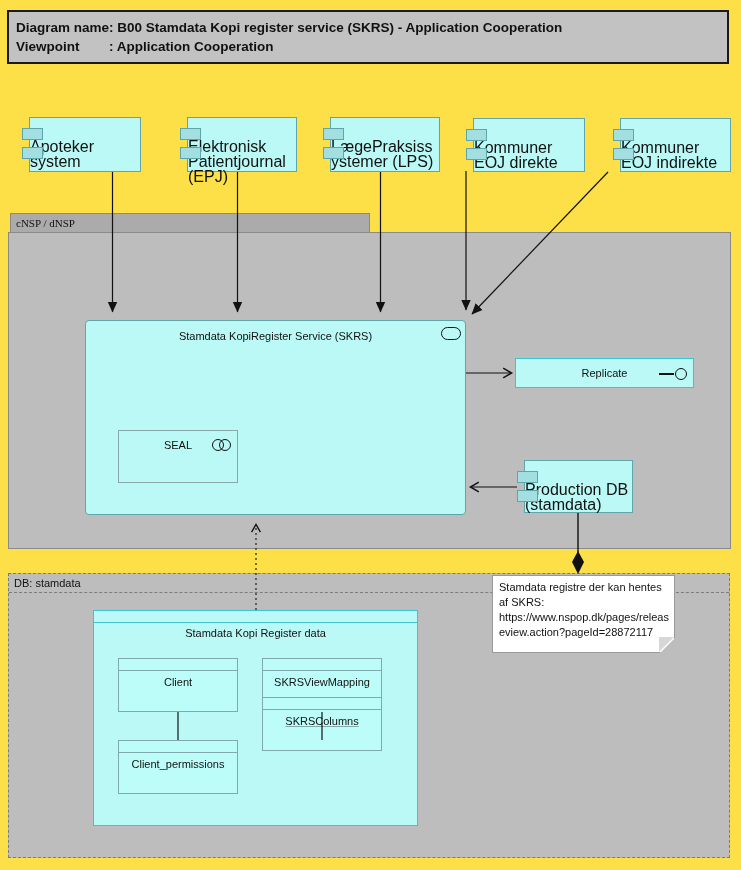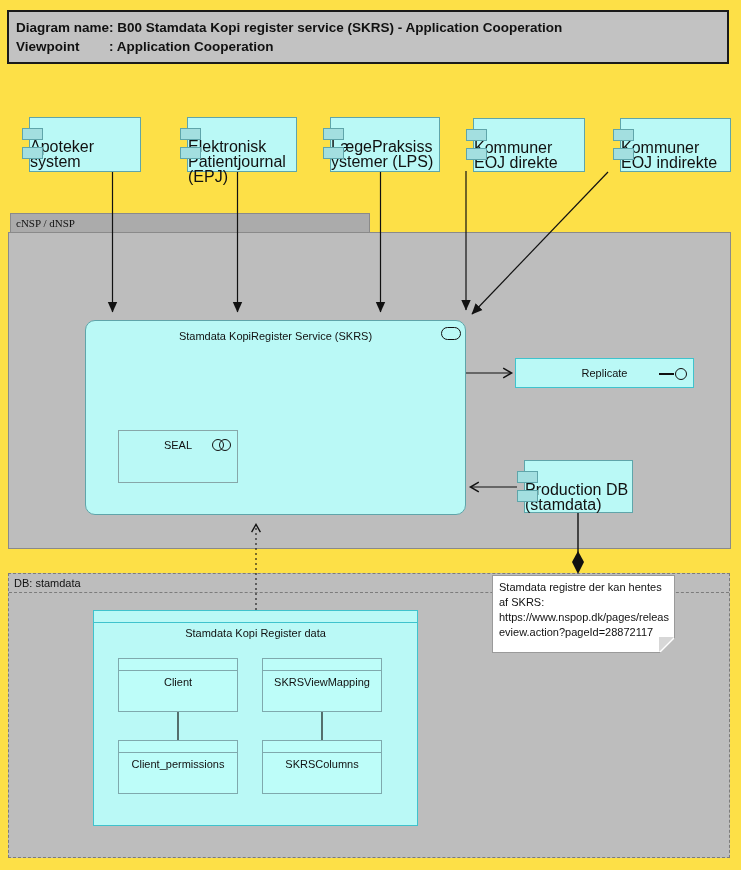--- a/index.html
+++ b/index.html
@@ -25,21 +25,21 @@
     height:19px;border-bottom:1px dashed #7c7c7c;font-size:11px;padding:3px 0 0 5px;box-sizing:border-box;
   }
   
   .cyan{background:#baf9f6;border:1px solid #5fa5aa;box-sizing:border-box;position:absolute;}
   .comp{text-align:left;font-size:16px;line-height:15px;padding-top:21px;overflow-wrap:anywhere;}
   .port{
     position:absolute;left:-8px;width:21px;height:12px;
     background:#a3dfe0;border:1px solid #5fa5aa;box-sizing:border-box;
   }
   .port.p1{top:10px;} .port.p2{top:29px;}
-  .skrs{border-radius:10px;text-align:center;font-size:11px;padding-top:9px;}
+  .skrs{border-radius:4px;text-align:center;font-size:11px;padding-top:9px;}
   .oval-icon{
     position:absolute;top:6px;right:4px;width:18px;height:11px;
     border:1.6px solid #111;border-radius:7px;background:transparent;
   }
   .seal-box{background:transparent;border:1px solid #87a7a9;text-align:center;font-size:11px;padding-top:8px;}
   .circles-icon{position:absolute;top:8px;right:3px;width:22px;height:13px;}
   .circles-icon i{position:absolute;top:0;width:12px;height:12px;border:1.3px solid #111;border-radius:50%;box-sizing:border-box;display:block;}
   .circles-icon i.c1{left:0;} .circles-icon i.c2{left:7px;}
   .replicate{border-color:#3fc3cd;font-size:11px;text-align:center;padding-top:8px;}
   .lollipop-icon{position:absolute;right:6px;top:9px;width:28px;height:12px;}
@@ -156,21 +156,21 @@
     <span class="lbl">Client</span>
   </div>
   <div class="cyan tbl" style="left:262px;top:658px;width:120px;height:54px;">
     <div class="head-strip"></div>
     <span class="lbl">SKRSViewMapping</span>
   </div>
   <div class="cyan tbl" style="left:118px;top:740px;width:120px;height:54px;">
     <div class="head-strip"></div>
     <span class="lbl">Client_permissions</span>
   </div>
-  <div class="cyan tbl" style="left:262px;top:740px;width:120px;height:54px;">
+  <div class="cyan tbl" style="left:262px;top:697px;width:120px;height:54px;text-decoration:underline;">
     <div class="head-strip"></div>
     <span class="lbl">SKRSColumns</span>
   </div>
 
   <div class="note">
     <span>Stamdata registre der kan hentes af SKRS: https://www.nspop.dk/pages/releaseview.action?pageId=28872117</span>
     <span class="note-fold"></span>
   </div>
 
   <svg class="connectors" width="741" height="870" viewBox="0 0 741 870">

